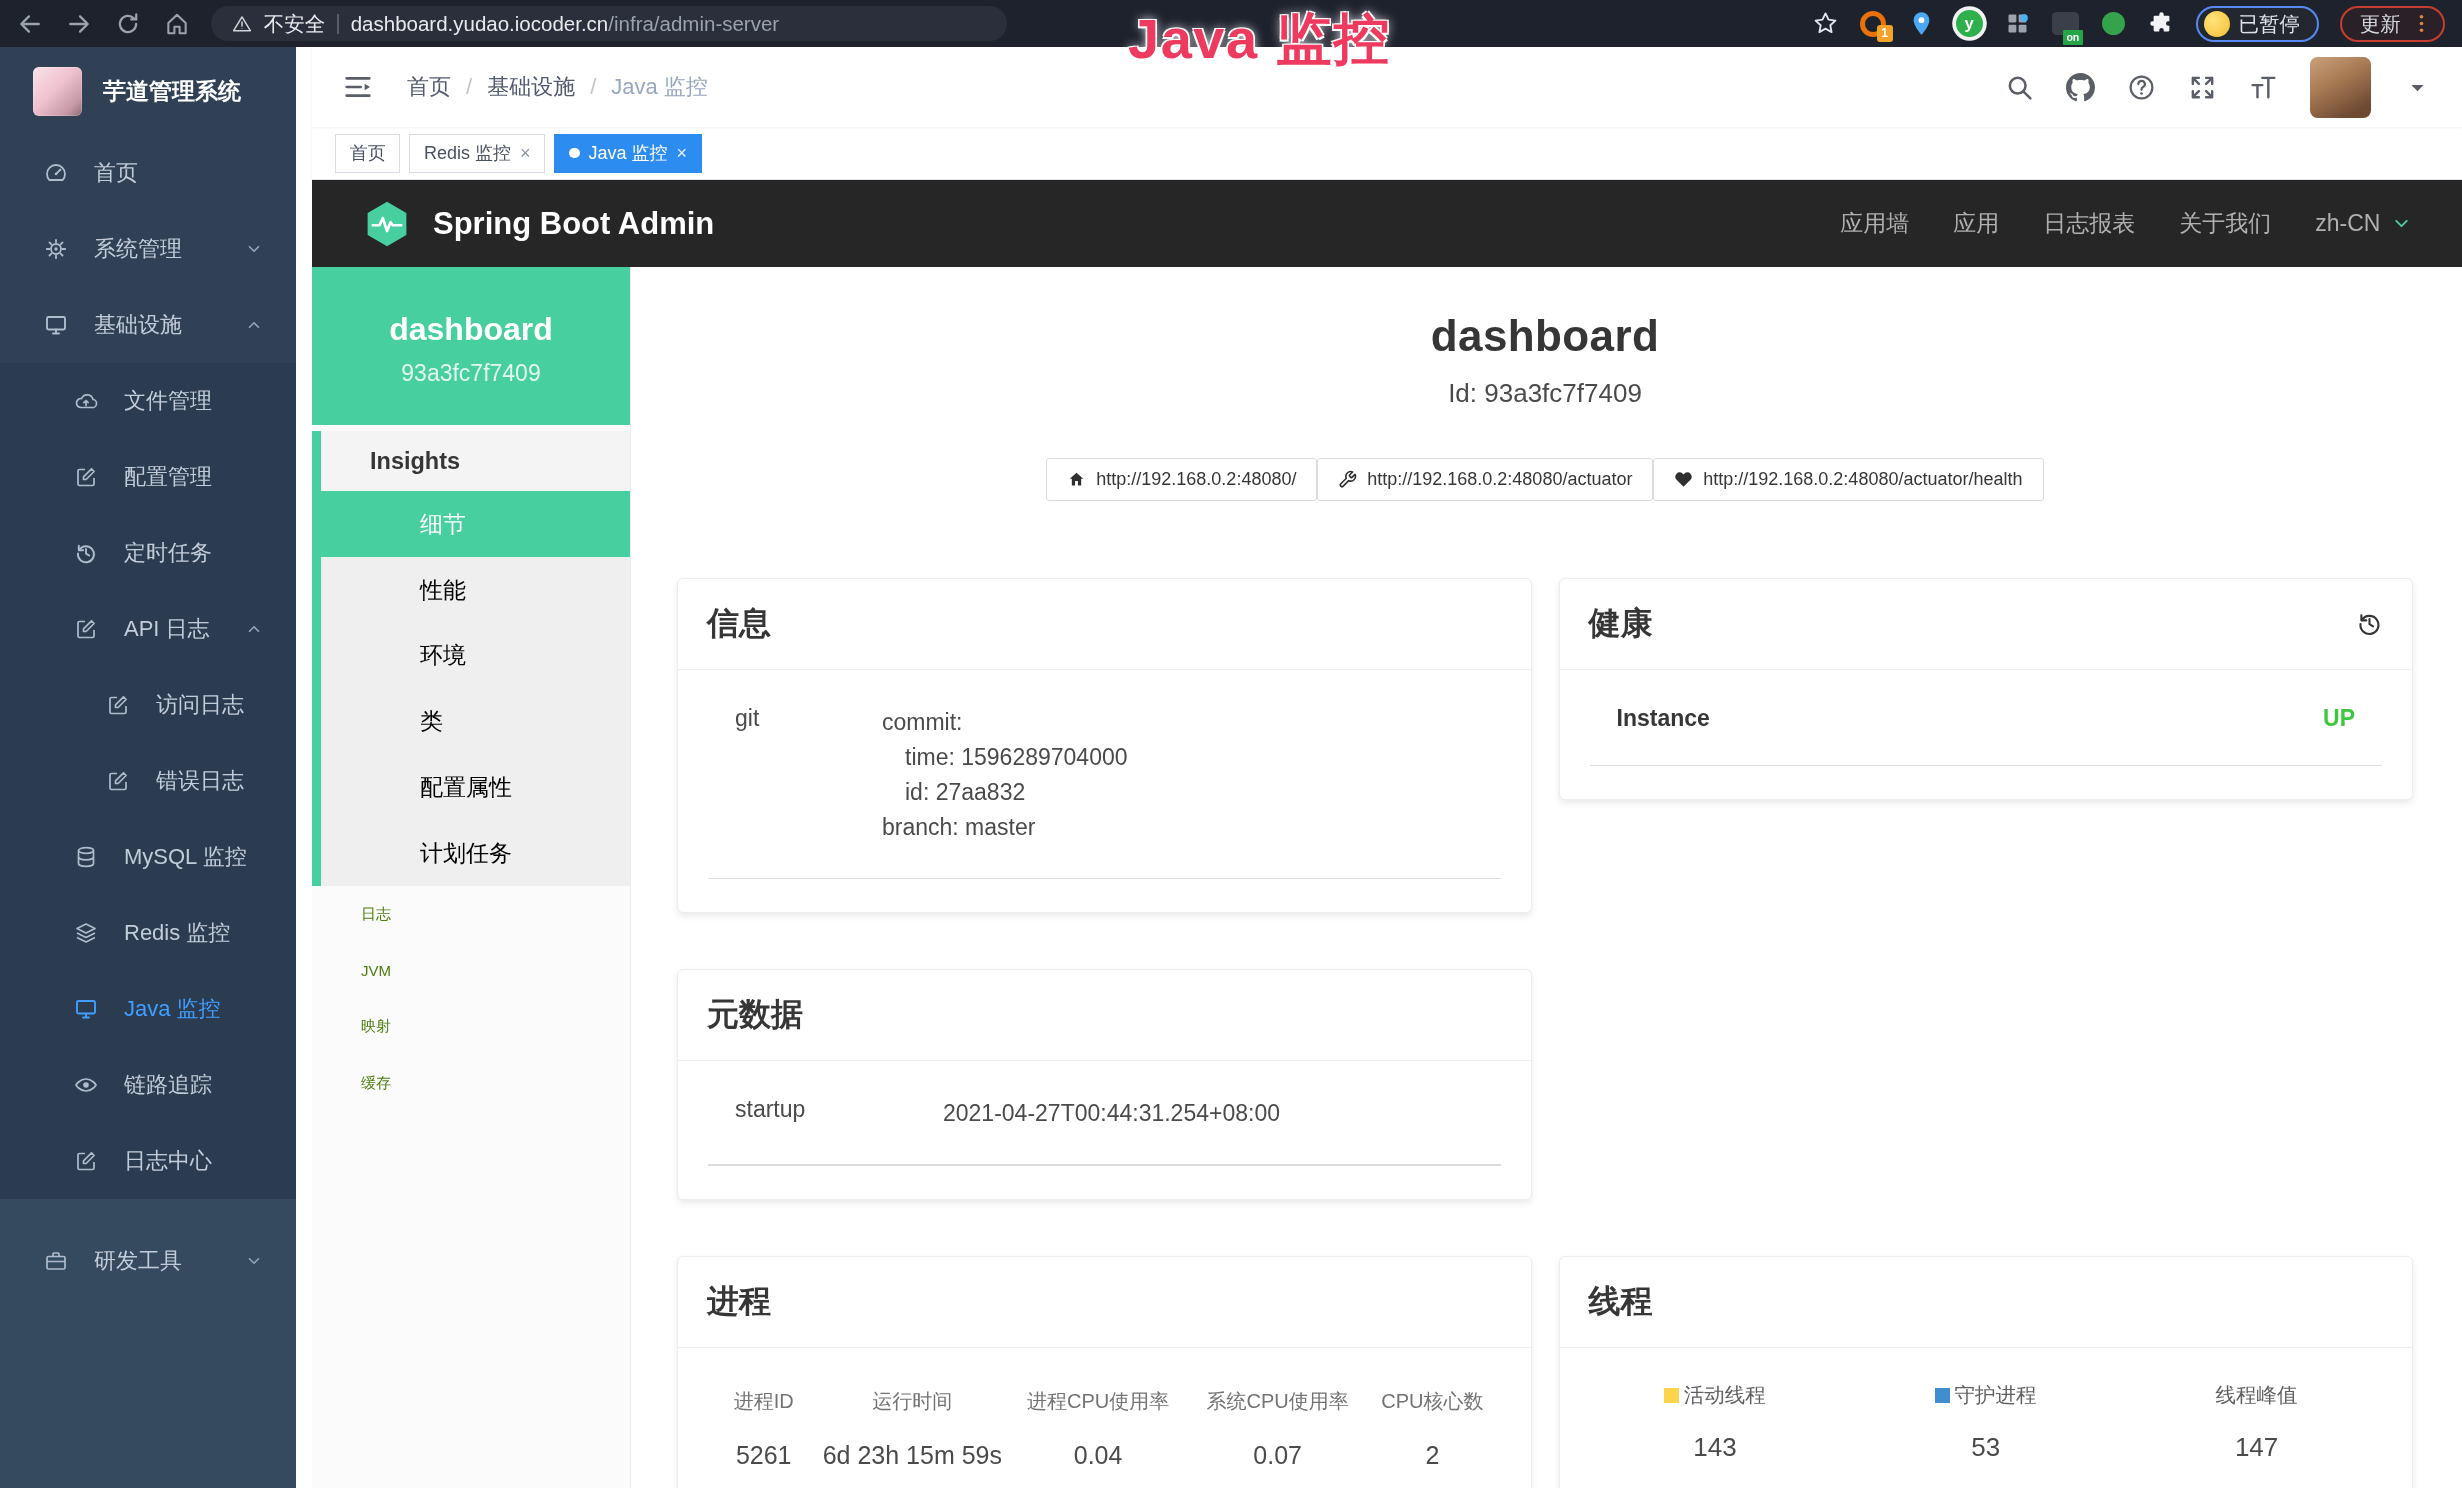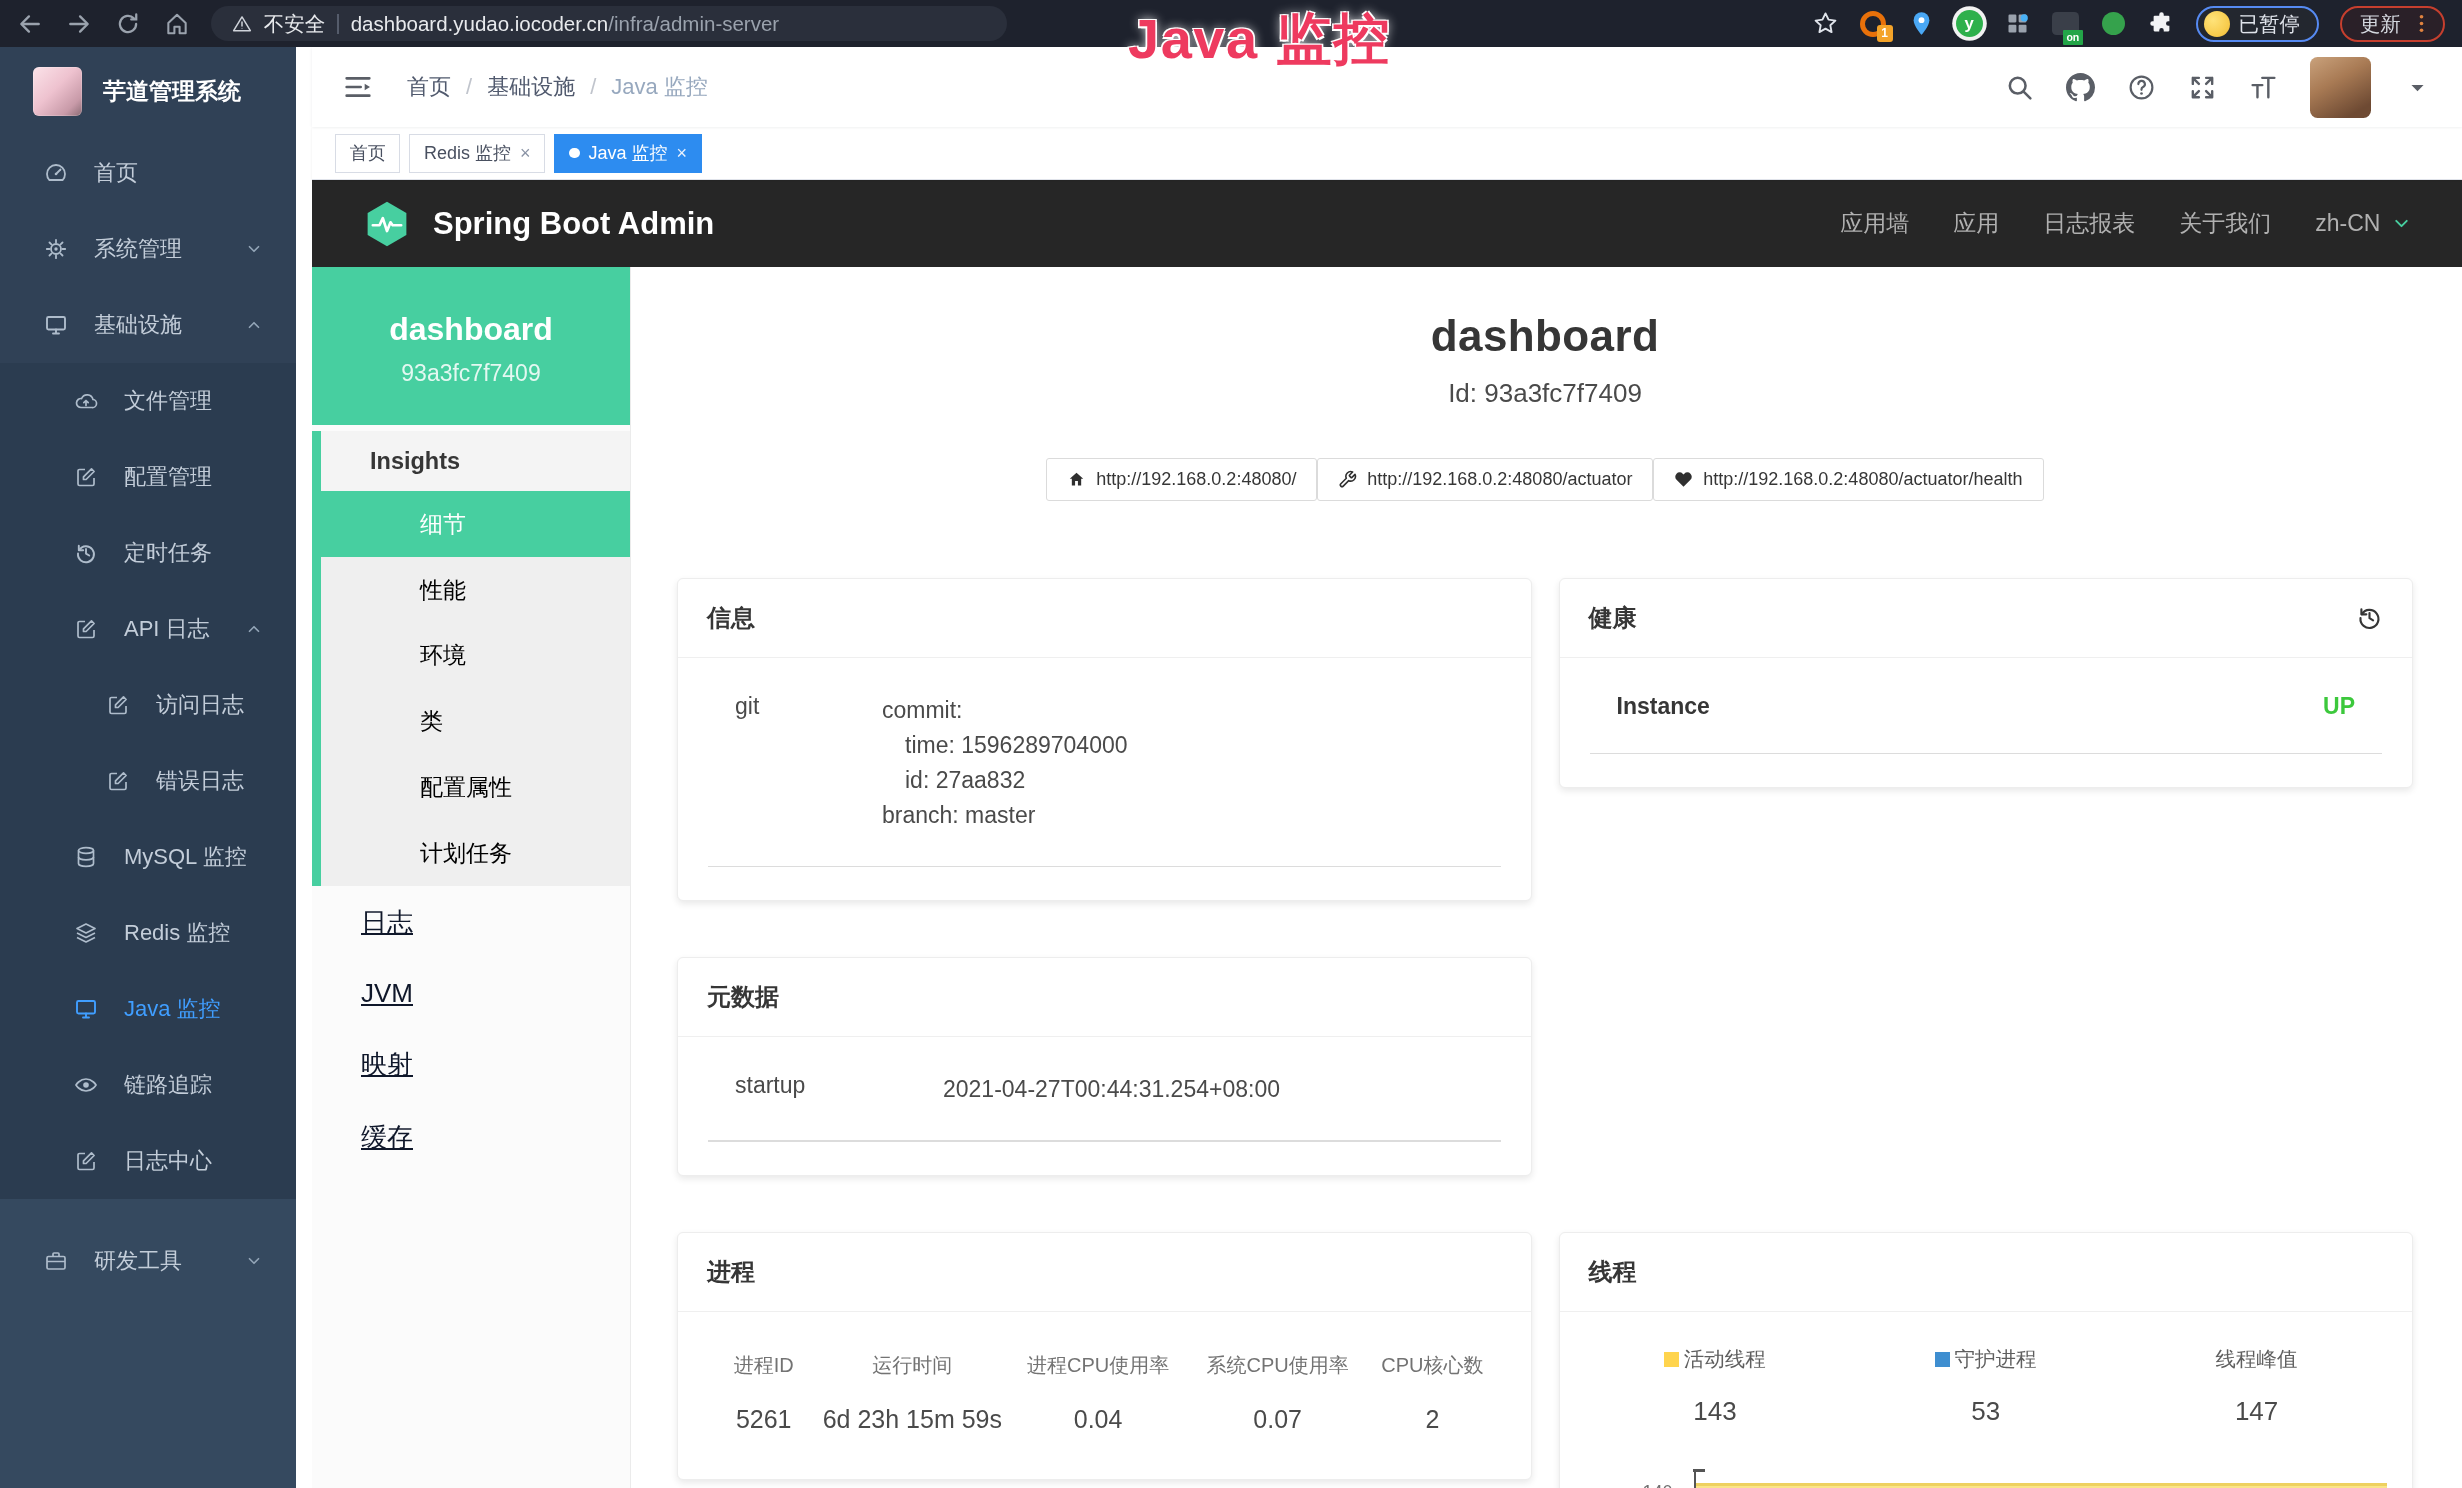--- a/index.html
+++ b/index.html
@@ -84,33 +84,33 @@
   .sba-body { flex:1; display:flex; overflow:hidden; background:#fff; }
   .inst-sidebar { width:319px; flex:none; background:#fbfbfb; border-right:0.8px solid #ebebeb; }
   .inst-header { background:#47cfa0; text-align:center; padding:44px 7.6px 38px; cursor:pointer; }
   .inst-name { color:#fff; font-size:32px; font-weight:700; }
   .inst-id { color:rgba(255,255,255,.85); font-size:23px; margin-top:12px; }
   .insights-block { margin-top:6px; border-left:9px solid #47cfa0; }
   .insights-label { background:#f4f4f4; padding:16.7px 0 16.7px 49px; font-size:23.5px; font-weight:700; color:#363636; }
   .insight-items { background:#efefef; }
   .insight-item { padding:17.4px 0 17.4px 99px; font-size:23px; color:#000000; cursor:pointer; }
   .insight-item.active { background:#47cfa0; color:#fff; }
-  .root-item { padding:19px 0 19px 49px; font-size:26px; color:#0f172a; cursor:pointer;text-decoration:underline; }
+  .root-item { padding:19px 0 19px 49px; font-size:15px; color:#4d7c0f; cursor:pointer; }
 
   
   .sba-main { flex:1; background:#fff; padding:44px 49px 0 46px; overflow:hidden; }
   .page-title { text-align:center; font-size:44px; font-weight:600; color:#363636; letter-spacing:0.4px; }
   .page-id { text-align:center; font-size:26px; color:#4a4a4a; margin-top:16.7px; }
   .url-row { margin-top:49px; display:flex; justify-content:center; }
   .url-btn { border:0.8px solid #dbdbdb; background:#fff; border-radius:3px; padding:10px 20px; font-size:18px; color:#363636; display:flex; align-items:center; gap:10.6px; margin-left:-0.8px; cursor:pointer; white-space:nowrap; }
   .url-btn .ic { font-size:19px; color:#2f2f2f; }
 
   .cards { margin-top:77px; display:grid; grid-template-columns:1fr 1fr; column-gap:27px; row-gap:56px; align-items:start; }
   .card { background:#fff; border:0.8px solid #ededed; border-radius:6px; box-shadow:0 3px 7.6px rgba(10,10,10,.09); }
-  .card-header { padding:23px 29px; font-size:24px; font-weight:700; color:#363636; border-bottom:1.5px solid #efefef; display:flex; justify-content:space-between; align-items:center; }
+  .card-header { padding:23px 29px; font-size:32px; font-weight:700; color:#363636; border-bottom:1.5px solid #efefef; display:flex; justify-content:space-between; align-items:center; }
   .card-header .ic { font-size:27px; color:#363636; cursor:pointer; }
   .card-body { padding:35px 30px 33px; font-size:23px; color:#4a4a4a; }
   .underline { height:1.5px; background:#dcdcdc; margin-top:33px; }
 
   .kv { display:flex; }
   .kv .k { width:174px; padding-left:27px; flex:none; }
   .kv .v { flex:1; line-height:1.52; }
   .v .ind { padding-left:23px; }
   .meta-k { width:235px; padding-left:27px; flex:none; }
 

